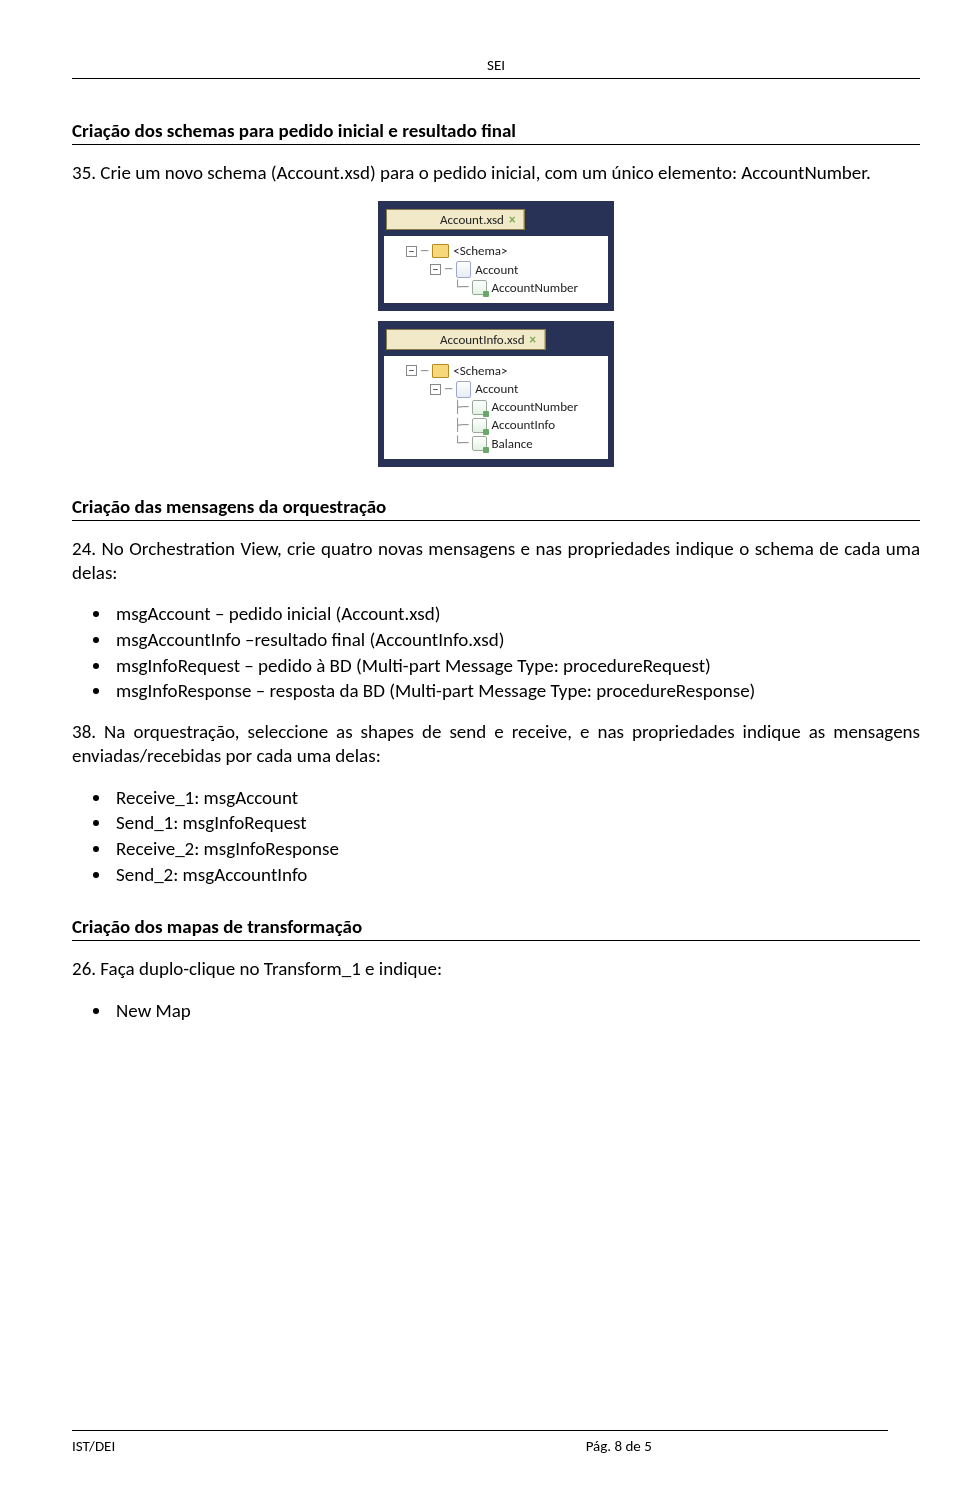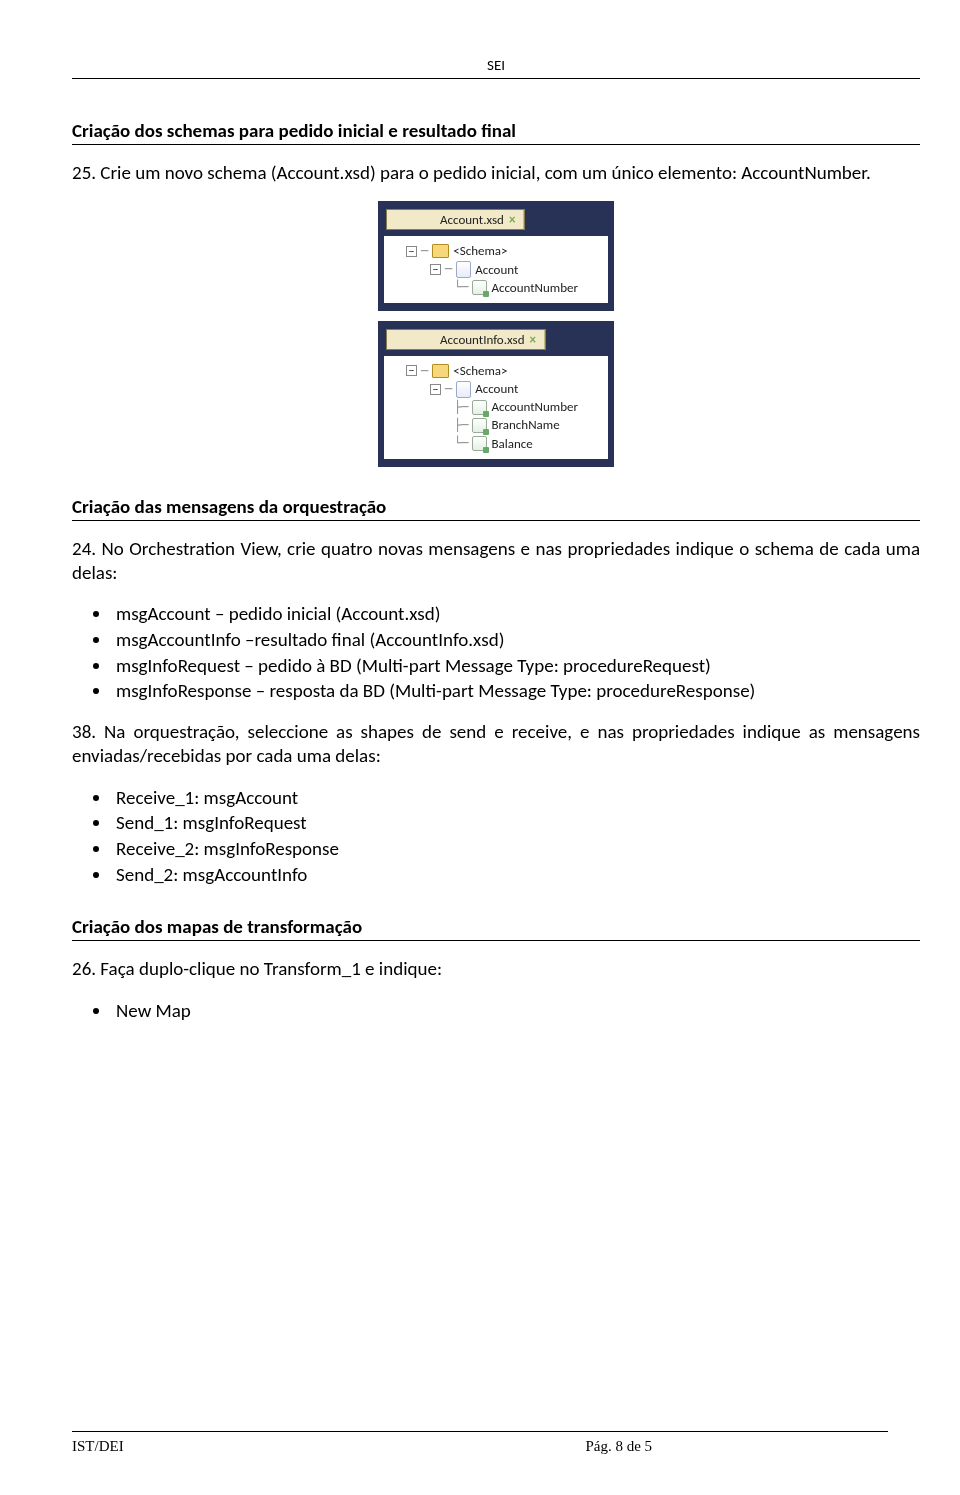--- a/index.html
+++ b/index.html
@@ -90,42 +90,41 @@
   .ico-folder { width:15px; height:12px; background:#f6d77a; border:1px solid #b48c1e; border-radius:1px; display:inline-block; }
   .ico-node   { width:13px; height:15px; border:1px solid #9ea9c8; border-radius:2px; background:linear-gradient(#fff,#e6ecf7); display:inline-block; }
   .ico-leaf   { width:13px; height:13px; border:1px solid #9a9; border-radius:2px; background:linear-gradient(#fff,#e4f1e4); display:inline-block; position:relative; }
   .ico-leaf::after { content:""; position:absolute; right:-3px; bottom:-3px; width:6px; height:6px; background:#6aa86a; border-radius:1px; }
   
   .footer {
     position:absolute;
     bottom:40px;
     left:72px;
     right:72px;
-    font-family:Liberation Serif, serif;
   }
   .footer .hr-thin { margin-bottom:6px; }
   .footer-row {
     display:flex;
     font-size:15px;
   }
   .footer-left { flex:0 0 34%; }
   .footer-center { flex:1; text-align:center; }
 </style>
 </head>
 <body>
 
 <div class="page">
 
   <div class="running-header">SEI</div>
   <hr class="hr-thin">
 
   <div class="section-title first">Criação dos schemas para pedido inicial e resultado final</div>
   <hr class="hr-thin">
 
-  <div class="p">25. Crie um novo schema (Account.xsd) para o pedido inicial, com um único elemento: AccountNumber.</div>
+  <div class="p">35. Crie um novo schema (Account.xsd) para o pedido inicial, com um único elemento: AccountNumber.</div>
 
   <div class="shot-wrap">
     <div class="shot1">
       <div class="tab-bar">
         <div class="tab">
           <span>Account.xsd</span>
           <span class="close">×</span>
         </div>
       </div>
       <div class="tree">
@@ -173,21 +172,21 @@
             <span>Account</span>
           </div>
         <div class="tree-row d3">
             <span class="connector">├─</span>
             <span class="ico-leaf"></span>
             <span>AccountNumber</span>
           </div>
         <div class="tree-row d3">
             <span class="connector">├─</span>
             <span class="ico-leaf"></span>
-            <span>BranchName</span>
+            <span>AccountInfo</span>
           </div>
         <div class="tree-row d3">
             <span class="connector">└─</span>
             <span class="ico-leaf"></span>
             <span>Balance</span>
           </div>
       </div>
     </div>
   </div>
 

